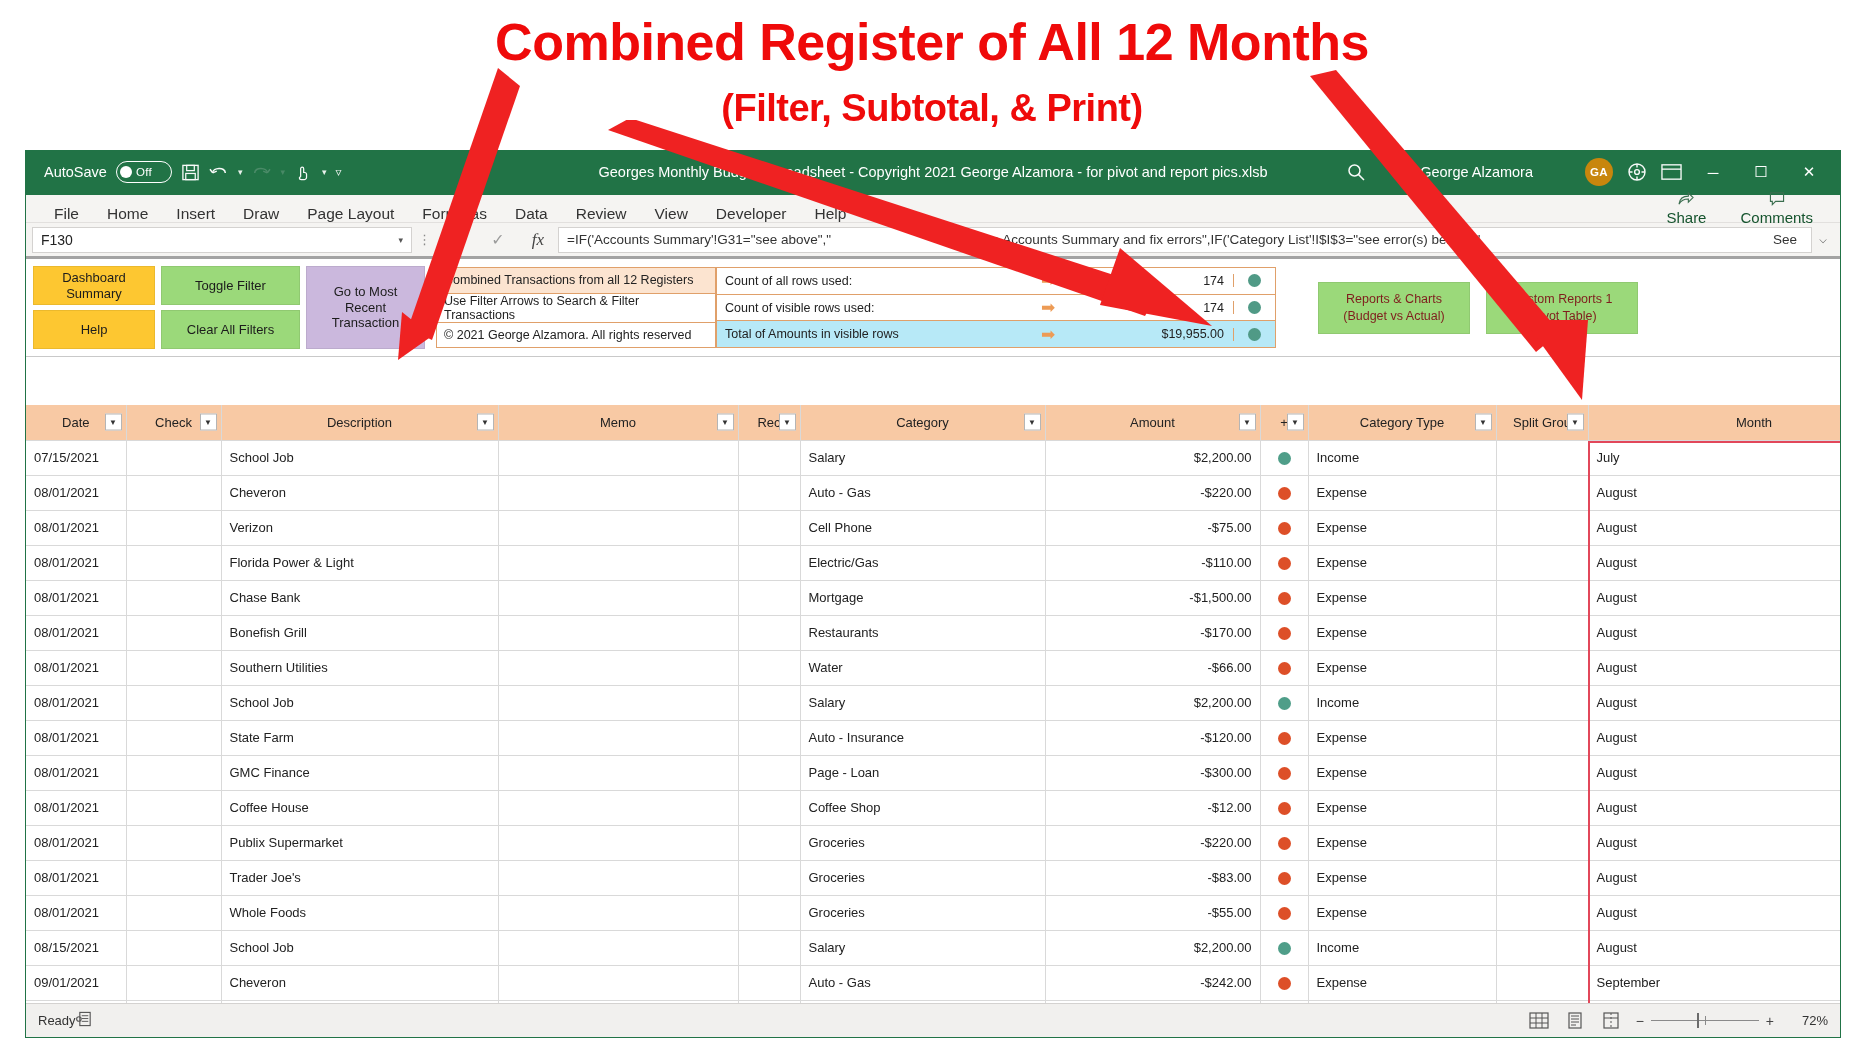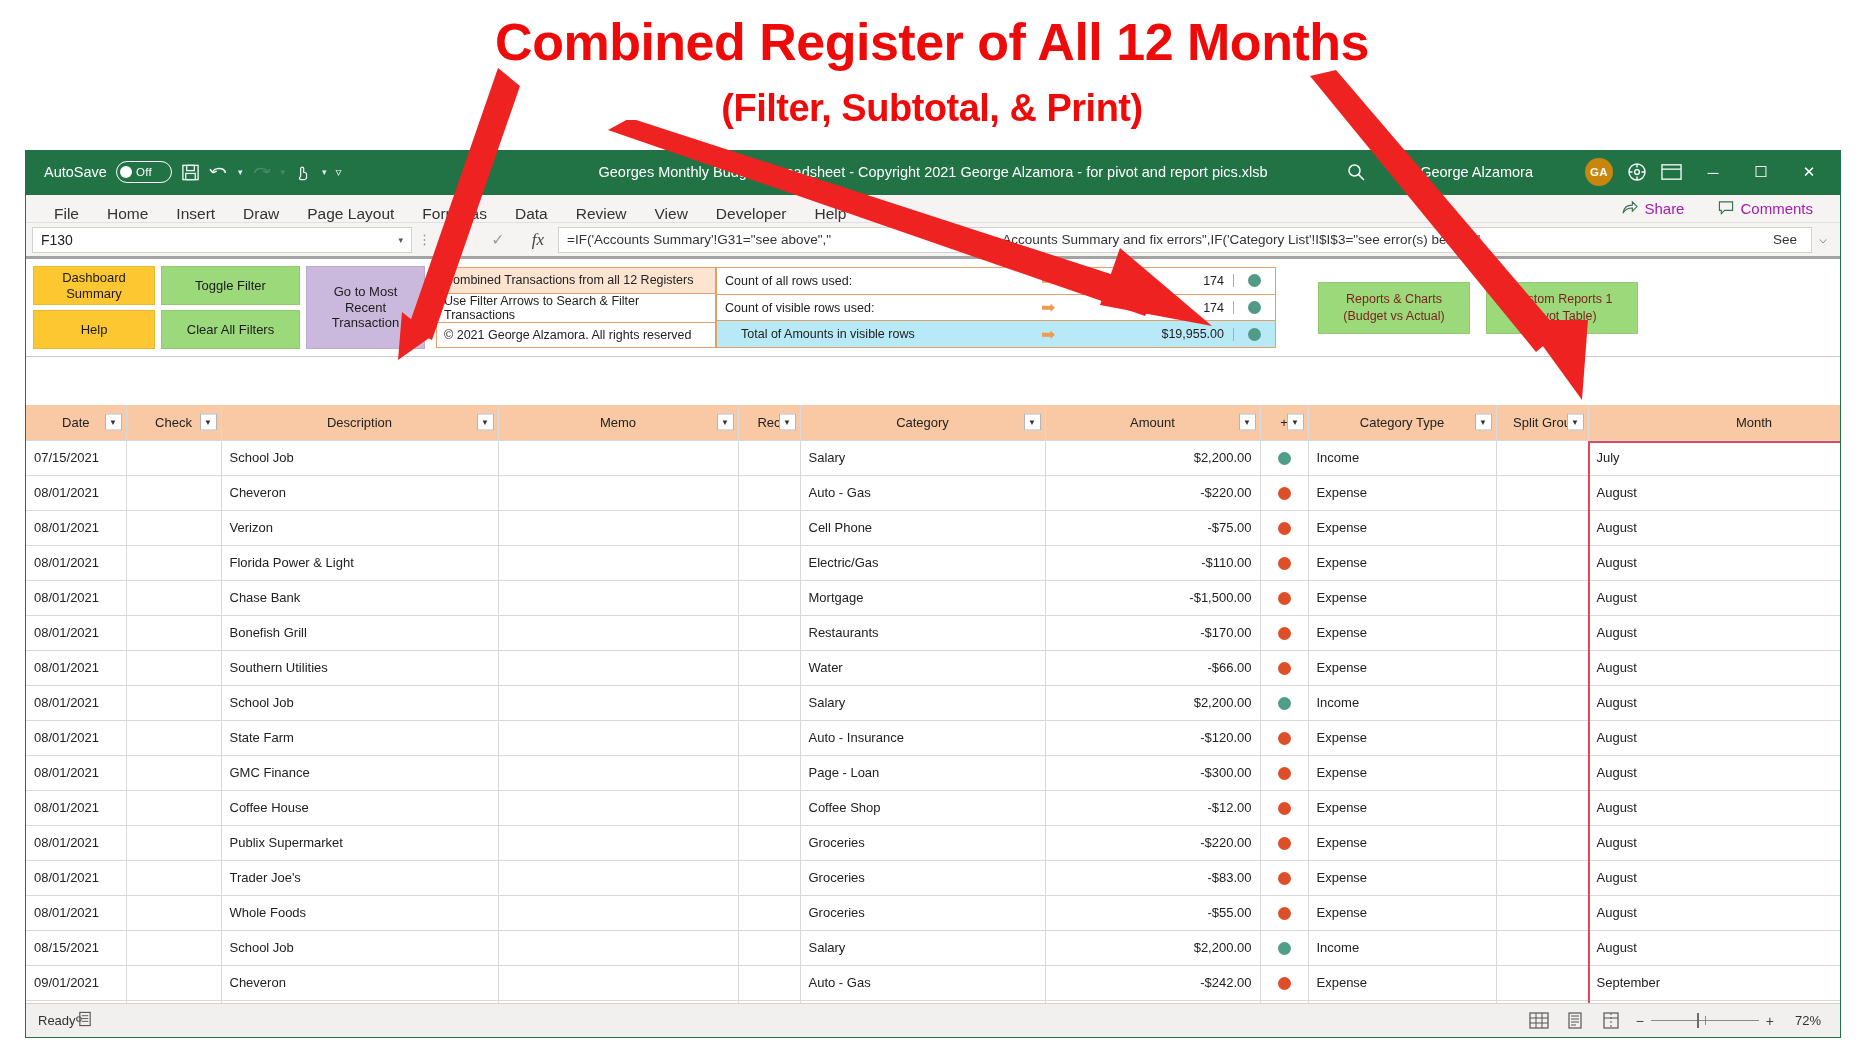--- a/index.html
+++ b/index.html
@@ -73,22 +73,22 @@
     height:28px; background:#f5f4f2; display:flex; 
     flex:0 0 auto; border-bottom:1px solid #e2e0de; position:relative;
   }
   .rb-tab{
     padding:0 14px; height:38px; line-height:38px;
     font-size:15.5px; color:#333333; white-space:nowrap;
   }
   .rb-tab:first-child{ margin-left:14px; }
   .rb-right{ margin-left:auto; display:flex; align-items:center; gap:8px; padding-right:14px; }
   .rb-chip{
-    display:flex; align-items:center; gap:6px; padding:5px 12px;
-    font-size:15px; color:#a21caf; border:1px solid transparent;
+    display:flex; align-items:center; padding:5px 12px;
+    font-size:15px; color:#14532d; border:1px solid transparent;flex-direction:column;
   }
 
   
   #formulabar{
     height:36px; background:#f5f4f2; display:flex; align-items:center;
     flex:0 0 auto; border-bottom:3px solid #a3a3a3; padding:0 6px; gap:0;
   }
   #namebox{
     width:380px; height:26px; background:#ffffff; border:1px solid #d4d2d0;
     display:flex; align-items:center; padding:0 8px; font-size:14px; color:#222;
@@ -136,21 +136,21 @@
 
   .count-block{
     display:flex; flex-direction:column; border:1px solid #e0a06a;
     margin:4px 0; width:560px;
   }
   .count-row{
     flex:1; display:flex; align-items:center; font-size:12.5px; color:#222;
     border-bottom:1px solid #e0a06a; position:relative;
   }
   .count-row:last-child{ border-bottom:none; }
-  .count-row.cyan{ background:#b7e9f7;padding-left:16px; }
+  .count-row.cyan{ background:#b7e9f7; }
   .count-label{ padding-left:8px; flex:1; }
   .count-arrow{ color:#ed9b55; font-size:17px; width:70px; text-align:center; }
   .count-val{ width:150px; text-align:right; padding-right:9px; font-size:12.5px; }
   .dot-cell{
     width:42px; display:flex; align-items:center; justify-content:center;
     border-left:1px solid #e0a06a;
   }
   .dot{ width:13px; height:13px; border-radius:50%; background:#509a86; }
 
   .rpt-col{ display:flex; align-items:center; gap:16px; padding-left:42px; }
@@ -197,21 +197,21 @@
     height:34px; background:#f1f0ee; border-top:1px solid #d4d2d0;
     display:flex; align-items:center; flex:0 0 auto; font-size:13px; color:#333;
     padding:0 12px; 
   }
   .sb-right{ margin-left:auto; display:flex; align-items:center; gap:14px; }
   .sb-viewicon{ width:22px; height:18px; display:inline-flex; align-items:center; justify-content:center; }
   .zoom-slider{ display:flex; align-items:center; gap:7px; color:#444; font-size:14px; }
   .zoom-track{ width:108px; height:1px; background:#8a8a8a; position:relative; }
   .zoom-knob{ position:absolute; left:46px; top:-7px; width:2.5px; height:15px; background:#6b6b6b; }
   .zoom-mid{ position:absolute; left:54px; top:-4px; width:1px; height:9px; background:#8a8a8a; }
-  .zoom-pct{ width:40px; text-align:center; font-size:13px; }
+  .zoom-pct{ width:40px; text-align:right; font-size:13px; }
 </style>
 </head>
 <body>
 
 <div id="annotation-banner">
   <div class="ann-title" id="ann-line1">Combined Register of All 12 Months</div>
   <div class="ann-title" id="ann-line2">(Filter, Subtotal, &amp; Print)</div>
 </div>
 
 <svg class="arrow-svg" style="left:380px; top:60px;" width="150" height="300" viewBox="0 0 150 300">

